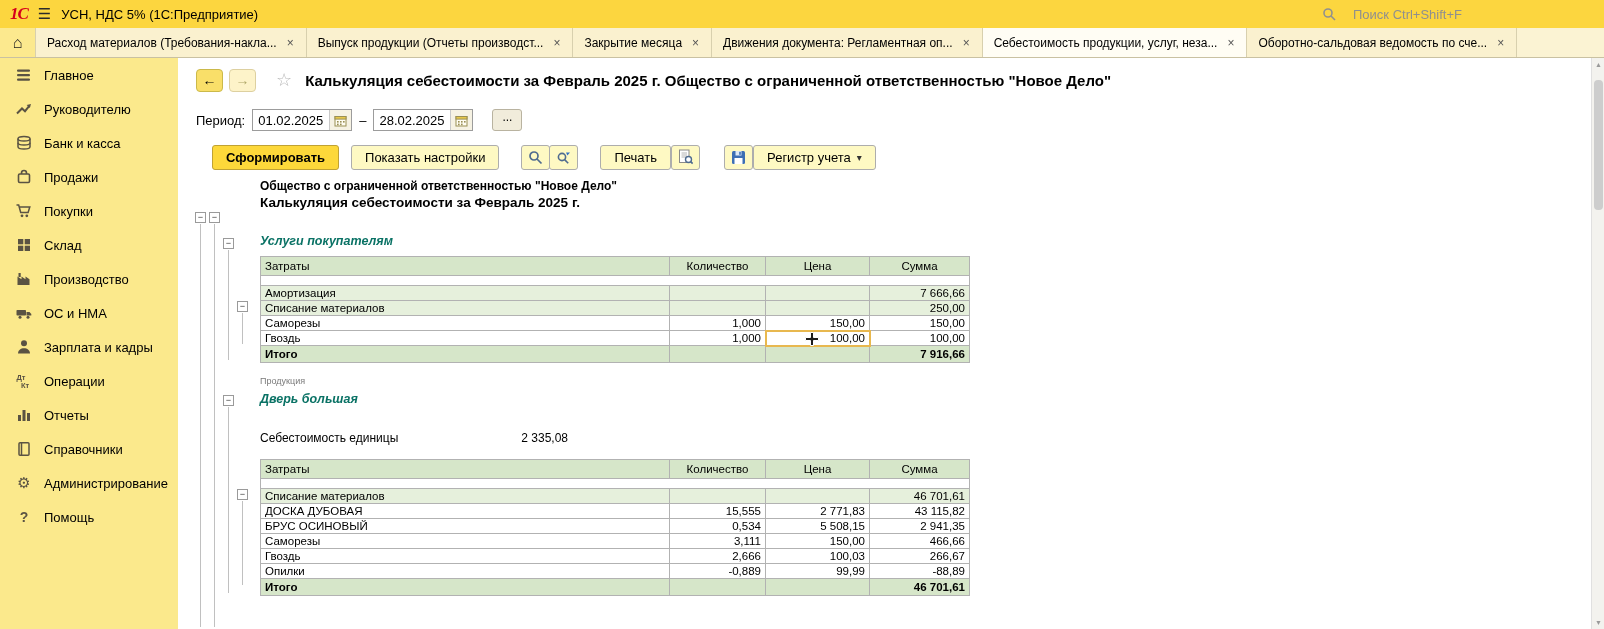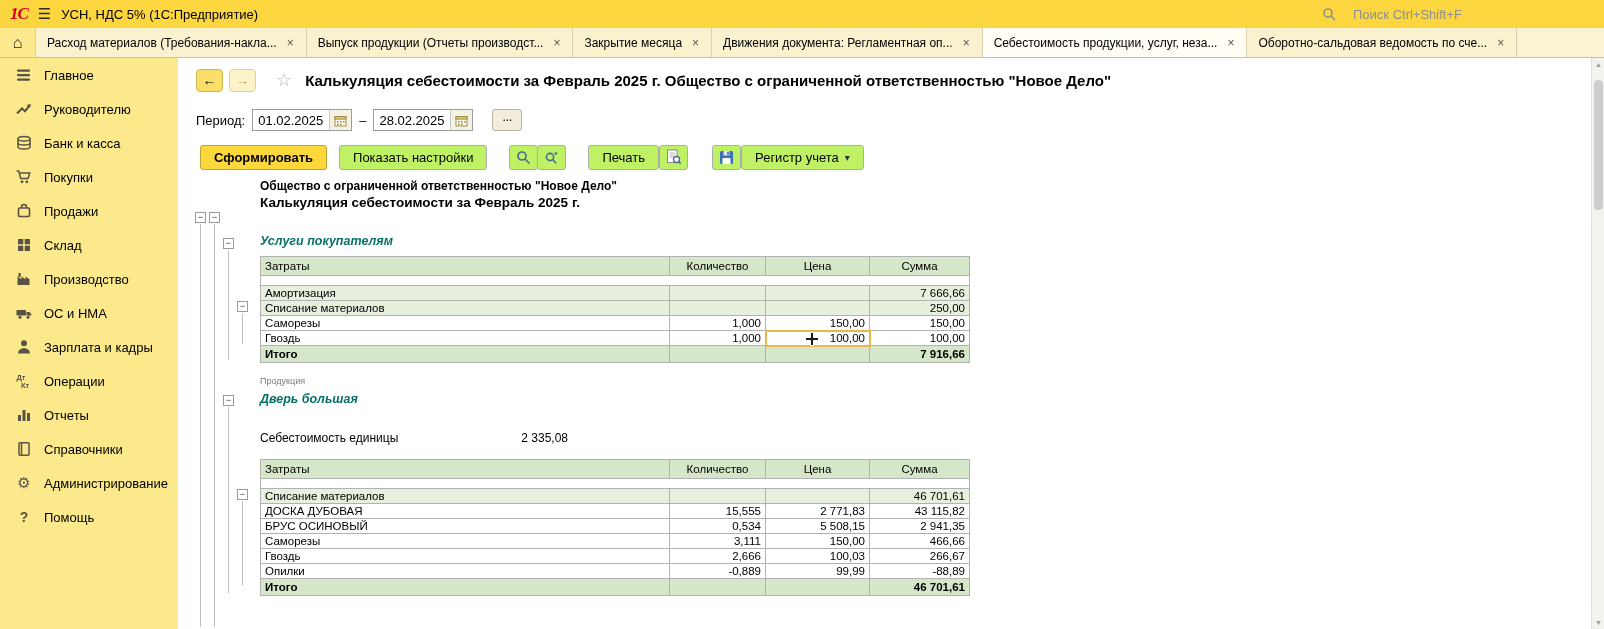--- a/index.html
+++ b/index.html
@@ -36,22 +36,22 @@
   .navbtn.fwd { background:#fdf3c9; color:#b0a869; border-color:#ddd0a0; margin-left:6px; }
   .star { color:#b8b8b8; font-size:18px; margin:0 13px 0 20px; cursor:pointer; }
   .page-title { font-weight:bold; font-size:15px; white-space:nowrap; }
 
   .periodrow { height:36px; display:flex; align-items:center; gap:7px; padding-left:18px; font-size:13px; }
   .date-box { display:flex; border:1px solid #9c9c9c; height:22px; align-items:center; background:#fff; }
   .date-box input { width:76px; border:none; outline:none; font-size:13px; padding:0 5px; font-family:inherit; }
   .cal-btn { width:22px; height:100%; border-left:1px solid #c9c9c9; background:#f6f2e3; display:flex; align-items:center; justify-content:center; cursor:pointer; }
   .more-btn { width:30px; height:22px; background:#f1ecdb; border:1px solid #b9b3a0; border-radius:3px; font-size:12px; margin-left:12px; cursor:pointer; text-align:center; }
 
-  .actionsrow { height:38px; display:flex; align-items:center; padding-left:22px; }
-  .btn { height:25px; border:1px solid #adadad; background:#bef264; border-radius:3px; font-size:13px; padding:0 13px; display:flex; align-items:center; gap:6px; cursor:pointer; white-space:nowrap; }
+  .actionsrow { height:38px; display:flex; align-items:center; padding-left:34px; }
+  .btn { height:25px; border:1px solid #adadad; background:#fef9c3; border-radius:3px; font-size:13px; padding:0 13px; display:flex; align-items:center; gap:6px; cursor:pointer; white-space:nowrap; }
   .btn-primary { background:#fdd83a; border-color:#c0a234; font-weight:bold; }
   .icon-btn { width:29px; justify-content:center; padding:0; }
   .ml12 { margin-left:12px; } .ml22 { margin-left:22px; } .ml16 { margin-left:0; } .ml24 { margin-left:24px; }
   .btn-group { display:flex; } .btn-group .btn + .btn { margin-left:-1px; }
   .caret { font-size:10px; color:#333; }
 
   
   .report { position:relative; height:453px; overflow:hidden; font-size:12px; }
   .abs { position:absolute; }
   .company { left:82px; top:3px; font-weight:bold; font-size:12px; }
@@ -161,37 +161,37 @@
                 <path d="M3 4.8v4c0 1.3 2.7 2.3 6 2.3s6-1 6-2.3v-4"></path>
                 <path d="M3 8.8v4c0 1.3 2.7 2.3 6 2.3s6-1 6-2.3v-4"></path>
               </g>
             </svg>
           </span>
         <span>Банк и касса</span>
       </div>
       <div class="side-item">
         <span class="side-icon">
             <svg width="18" height="18">
+              <g fill="none" stroke="#5a5343" stroke-width="1.6">
+                <rect x="3.5" y="6" width="11" height="8.5" rx="1.2"></rect>
+                <path d="M6.5 6V5a2.5 2.5 0 0 1 5 0v1"></path>
+              </g>
+            </svg>
+          </span>
+        <span>Продажи</span>
+      </div>
+      <div class="side-item">
+        <span class="side-icon">
+            <svg width="18" height="18">
               <path d="M1.5 3h2.2l2 7.5h7.4l1.7-5.5H4.5" fill="none" stroke="#5a5343" stroke-width="1.5"></path>
               <circle cx="7" cy="13.8" r="1.4" fill="#5a5343"></circle>
               <circle cx="11.8" cy="13.8" r="1.4" fill="#5a5343"></circle>
             </svg>
           </span>
         <span>Покупки</span>
-      </div>
-      <div class="side-item">
-        <span class="side-icon">
-            <svg width="18" height="18">
-              <g fill="none" stroke="#5a5343" stroke-width="1.6">
-                <rect x="3.5" y="6" width="11" height="8.5" rx="1.2"></rect>
-                <path d="M6.5 6V5a2.5 2.5 0 0 1 5 0v1"></path>
-              </g>
-            </svg>
-          </span>
-        <span>Продажи</span>
       </div>
       <div class="side-item">
         <span class="side-icon">
             <svg width="18" height="18">
               <g fill="#5a5343">
                 <rect x="3" y="3" width="5.3" height="5.3"></rect>
                 <rect x="9.7" y="3" width="5.3" height="5.3"></rect>
                 <rect x="3" y="9.7" width="5.3" height="5.3"></rect>
                 <rect x="9.7" y="9.7" width="5.3" height="5.3"></rect>
               </g>

